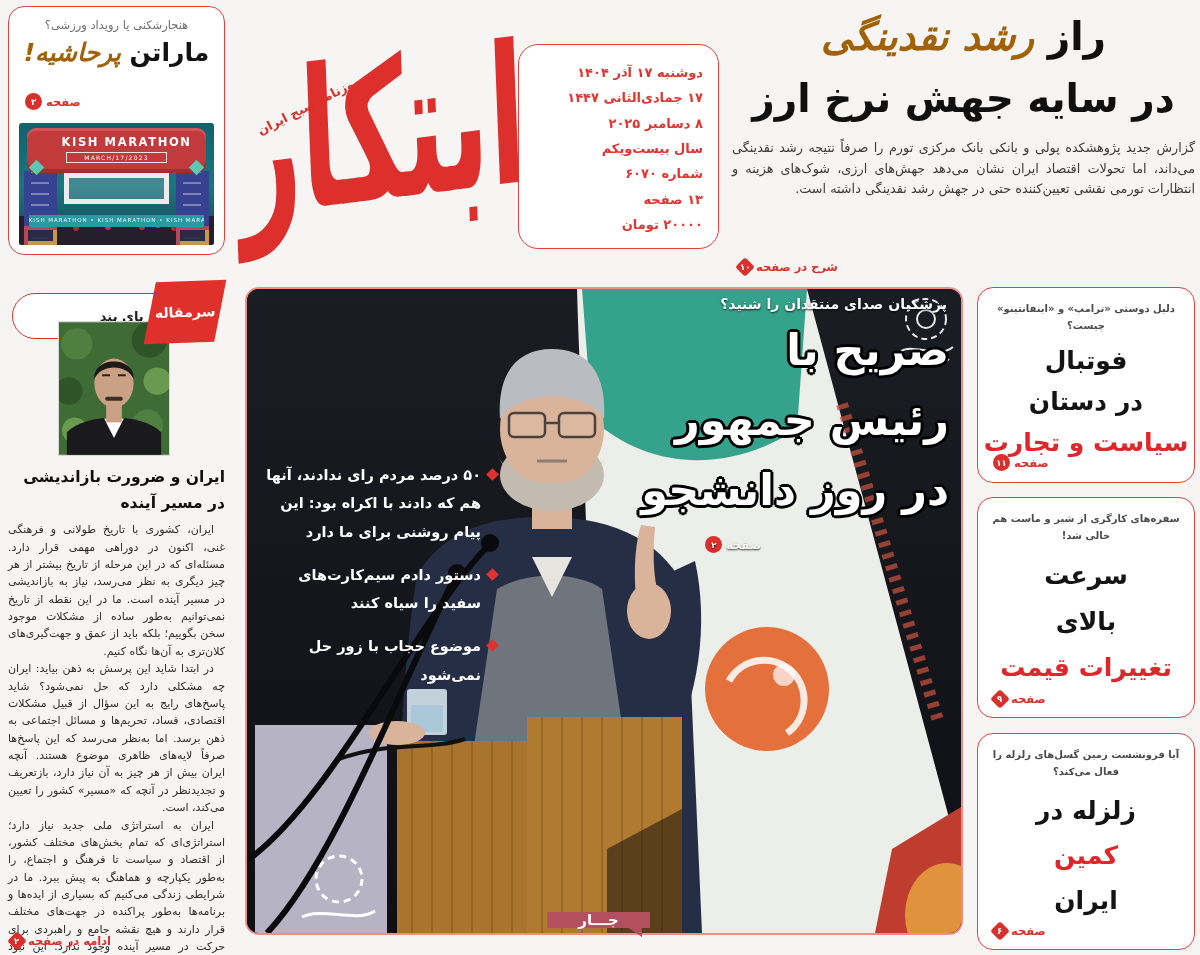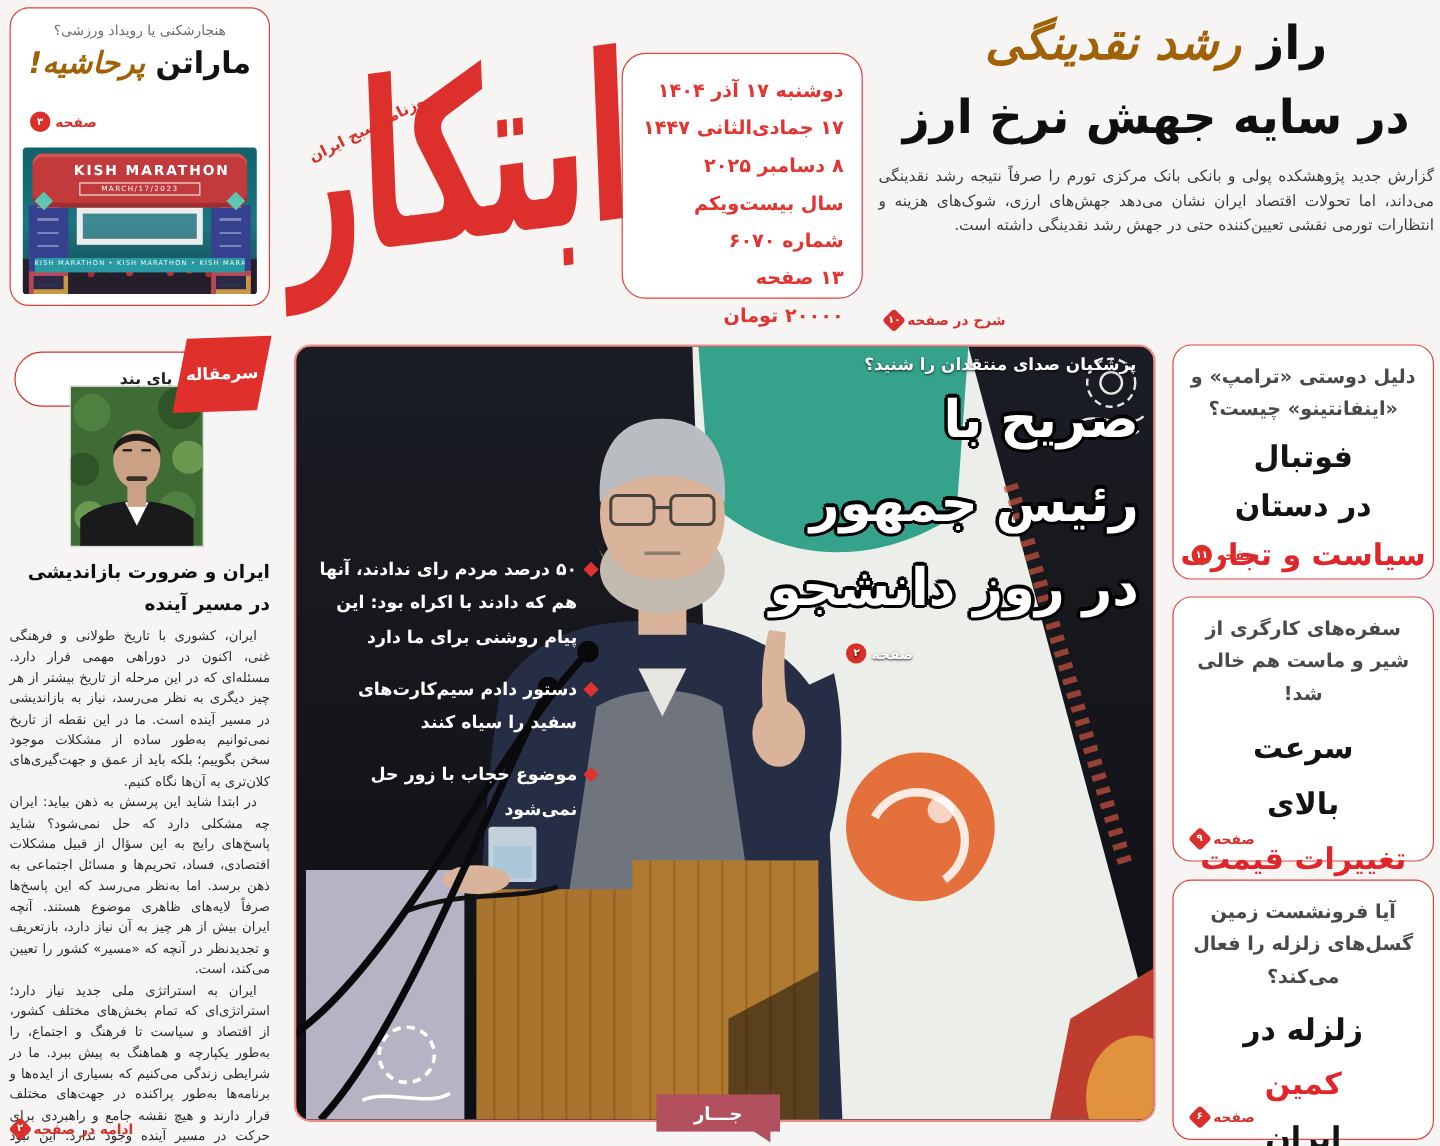--- a/index.html
+++ b/index.html
@@ -42,21 +42,21 @@
                box-shadow:14px 2px 0 #b83434, 30px -2px 0 #d14040, 46px 3px 0 #a32f2f, 62px -1px 0 #cf3a3a,
                           78px 2px 0 #c13636, 96px -2px 0 #d14040, 112px 2px 0 #b83434, 128px 0 0 #cf3a3a,
                           144px 3px 0 #a32f2f, 160px -2px 0 #c13636, 176px 1px 0 #d14040; top:6px; left:8px; }
   .m-banner { position:absolute; left:5%; right:5%; bottom:15%; height:10%; background:#2a9aa2; color:#eafafa;
               font-size:5.5px; letter-spacing:1px; text-align:center; line-height:11px; white-space:nowrap; overflow:hidden; }
 
   
   .masthead { position:absolute; left:228px; top:0; width:500px; height:282px; }
   .date-box { position:absolute; left:290px; top:44px; width:201px; height:205px; border:1.5px solid #e0433f; border-radius:20px; background:#fff; }
   .date-box ul { list-style:none; padding:15px 15px 0 0; text-align:right; direction:rtl; }
-  .date-box li { font-size:16px; line-height:1.95; color:#e23531; font-weight:600; }
+  .date-box li { font-size:13px; line-height:1.95; color:#e23531; font-weight:600; }
   .logo { position:absolute; left:4px; top:-4px; width:300px; height:272px; display:flex; align-items:center; justify-content:center;
           font-size:104px; font-weight:bold; color:#dd2f2b; transform:scale(1.04,1.85) rotate(-4deg); z-index:2; }
   .tagline { position:absolute; left:24px; top:98px; transform:rotate(-27deg); font-size:12.5px; color:#d92f2b; font-weight:700; z-index:3; }
 
   
   .lead-story { position:absolute; left:732px; top:6px; width:463px; height:270px; }
   .lead-story .kicker { text-align:center; font-size:15px; font-weight:700; color:#1a1a1a; }
   .lead-story .hl { text-align:center; font-weight:900; font-size:39px; line-height:1.6; color:#101010; letter-spacing:-1px; margin-top:0px; }
   .lead-story .lead { margin-top:7px; font-size:12.8px; line-height:1.62; text-align:justify; color:#3a3a3a; }
   .lead-story .pbadge { position:absolute; left:6px; bottom:2px; }
@@ -67,42 +67,42 @@
   .photo-scene svg { position:absolute; inset:0; }
   .ph-kicker { position:absolute; right:14px; top:7px; color:#fff; font-size:14px; font-weight:700; z-index:4;
                text-shadow:0 1px 2px rgba(0,0,0,.8); }
   .ph-hl { position:absolute; right:12px; top:26px; text-align:right; z-index:4; font-weight:900; font-size:43px; line-height:70px; color:#fff;
            text-shadow:-2px -2px 0 #000, 2px -2px 0 #000, -2px 2px 0 #000, 2px 2px 0 #000, 0 -3px 0 #000, 0 3px 0 #000, -3px 0 0 #000, 3px 0 0 #000; }
   .ph-page { position:absolute; right:200px; top:247px; z-index:4; display:inline-flex; align-items:center; gap:4px; direction:rtl;
              color:#fff; font-weight:bold; font-size:11.5px; text-shadow:0 1px 2px rgba(0,0,0,.8); }
   .ph-bullets { position:absolute; left:8px; top:172px; width:242px; z-index:4; direction:rtl; list-style:none; }
   .ph-bullets li { color:#fff; font-size:14.5px; font-weight:700; line-height:1.95; margin-bottom:15px; text-align:right; position:relative; padding-right:16px; }
   .ph-bullets li::before { content:""; position:absolute; right:0; top:9px; width:9px; height:9px; background:#e03230; transform:rotate(45deg); }
-  .jar-tag { position:absolute; left:300px; top:623px; width:103px; height:31px; background:#b2505f; color:#fff; z-index:6;
+  .jar-tag { position:absolute; left:300px; top:623px; width:103px; height:16px; background:#b2505f; color:#fff; z-index:6;
              display:flex; align-items:center; justify-content:center; font-size:15px; font-weight:bold; letter-spacing:1px; }
   .jar-tag::after { content:""; position:absolute; right:8px; bottom:-9px; border-left:15px solid transparent; border-top:10px solid #b2505f; }
   .watermark { position:absolute; left:18px; bottom:22px; z-index:3; opacity:.9; }
 
   
   .editorial { position:absolute; left:8px; top:279px; width:217px; height:671px; }
   .ed-pill { position:absolute; left:4px; top:14px; width:202px; height:46px; border:1.5px solid #d9302c; border-radius:23px; background:#fff;
              display:flex; align-items:center; justify-content:center; }
   .ed-pill .author { font-size:13px; font-weight:800; color:#222; padding-left:55px; }
   .ed-banner { position:absolute; left:142px; top:2px; width:70px; height:62px; background:#e0302c; transform:skewX(-13deg) rotate(-2deg);
                display:flex; align-items:center; justify-content:center; z-index:2; }
   .ed-banner span { color:#fff; font-size:14px; font-weight:800; transform:skewX(13deg); }
   .ed-photo { position:absolute; left:50px; top:42px; width:112px; height:135px; border:1px solid #d8d8d8; z-index:1; }
   .ed-title { margin-top:186px; text-align:right; font-size:15.5px; font-weight:800; color:#101010; line-height:1.65; }
   .ed-body { margin-top:5px; direction:rtl; }
   .ed-body p { font-size:11px; line-height:1.58; text-align:justify; color:#2d2d2d; text-indent:11px; }
   .ed-more { position:absolute; left:2px; bottom:2px; }
 
   
   .rail-box { position:absolute; left:977px; width:218px; text-align:center; }
-  .rail-box .kicker { font-size:16px; font-weight:700; color:#4a4a4a; line-height:1.7; padding:0 13px; margin-top:12px; }
+  .rail-box .kicker { font-size:10px; font-weight:700; color:#4a4a4a; line-height:1.7; padding:0 13px; margin-top:12px; }
   .rail-box .line { font-size:25px; font-weight:900; color:#141414; letter-spacing:-0.5px; }
   .rail-box .line.red { color:#e0262a; }
   .rail-box .pbadge { position:absolute; left:15px; bottom:11px; }
   #rail-0 { top:287px; height:196px; } #rail-0 .line { margin-top:12px; }
   #rail-1 { top:497px; height:221px; } #rail-1 .line { margin-top:17px; }
   #rail-2 { top:733px; height:217px; } #rail-2 .line { margin-top:16px; }
 </style>
 </head>
 <body>
 

